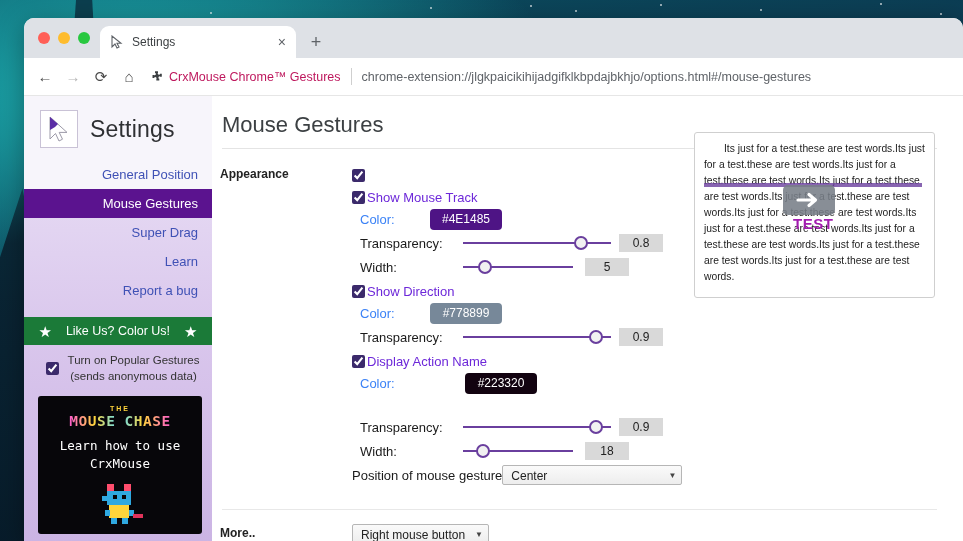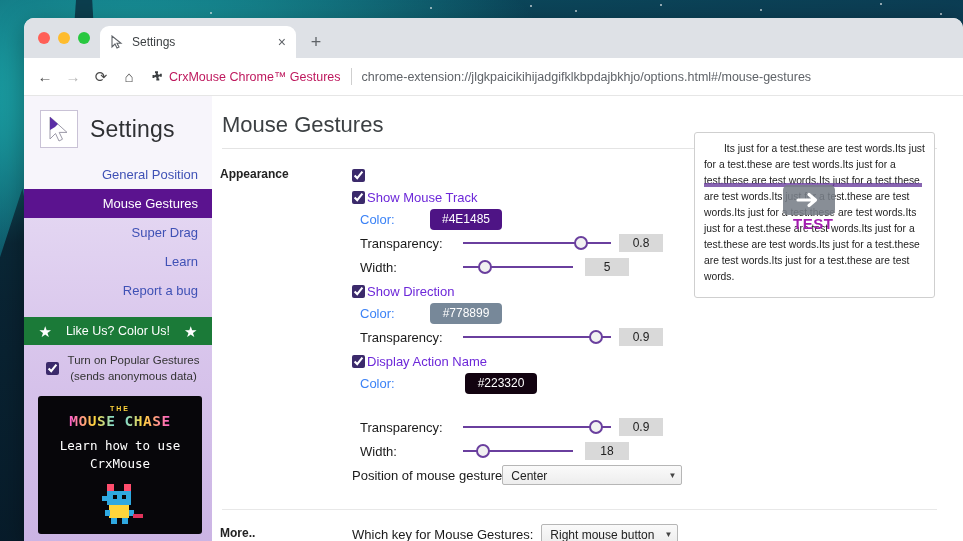--- a/index.html
+++ b/index.html
@@ -437,21 +437,20 @@
         </div>
       </div>
 
       <div class="section-rule"></div>
 
       <div class="section" style="padding-top:14px;">
         <div class="sec-label">More..</div>
         <div class="sec-body">
 
           <div class="row">
-            <span class="lbl" style="margin-right:8px;">Which key for Mouse Gestures:</span>
             <span class="selectish" style="min-width:112px;">
               <span>Right mouse button</span>
               <span class="caret">▼</span>
             </span>
           </div>
 
         </div>
       </div>
 
       <div class="preview">

